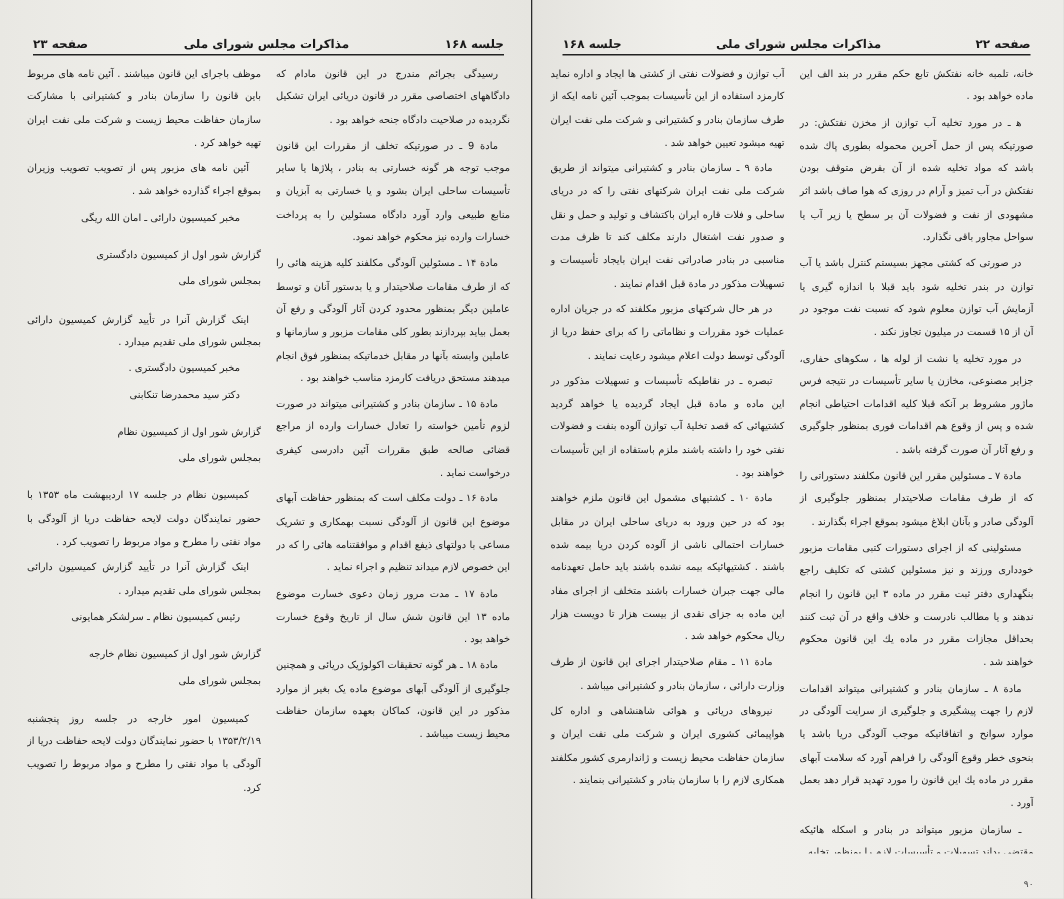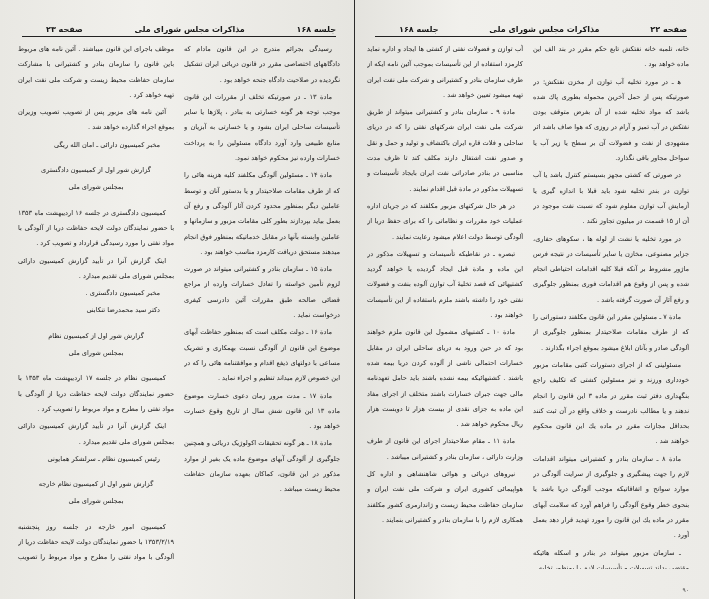--- a/index.html
+++ b/index.html
@@ -24,34 +24,34 @@
   .gutter::after { content:""; position:absolute; left:1px; top:0; width:3px; height:599px; background:linear-gradient(to right,#777,rgba(0,0,0,0)); }
   .header {
     position:absolute; top:20px; left:22px; right:18px; height:14px;
     display:flex; justify-content:space-between; align-items:flex-end;
     direction:rtl;
     font-size:8px; font-weight:bold;
     border-bottom:1.5px solid #222;
     padding-bottom:2px;
   }
   .page.right .header { left:20px; right:22px; }
-  .header span { white-space:nowrap;margin-left:24px; }
+  .header span { white-space:nowrap; }
   .cols {
     position:absolute; top:42px; left:18px; right:14px; bottom:30px;
     display:flex; flex-direction:row-reverse; gap:10px;
   }
   .page.right .cols { left:12px; right:20px; }
   .col {
     flex:1; direction:rtl; text-align:justify;
     font-size:6.6px; line-height:15.3px;
     overflow:hidden;
   }
   .col p { margin:0 0 2px 0; text-indent:8px; }
   .col p.noind { text-indent:0; }
-  .col p.center { text-align:center; text-indent:0; }
+  .col p.center { text-align:right; text-indent:0; }
   .col p.sig { text-indent:14px; }
   .col .gap { height:8px; }
   .art { font-weight:normal; }
   .folio {
     position:absolute; bottom:6px; right:20px; font-size:6px; color:#444;
   }
 </style>
 </head>
 <body>
 
@@ -59,36 +59,35 @@
 
   <div class="page left">
     <div class="header">
       <span>جلسه ۱۶۸</span>
       <span>مذاکرات مجلس شورای ملی</span>
       <span>صفحه ۲۳</span>
     </div>
     <div class="cols">
       <div class="col" id="lp-right">
           <p>رسیدگی بجرائم مندرج در این قانون مادام که دادگاههای اختصاصی مقرر در قانون دریائی ایران تشکیل نگردیده در صلاحیت دادگاه جنحه خواهد بود .</p>
-          <p><span class="art">مادة ۱۳</span><span> ـ در صورتیکه تخلف از مقررات این قانون موجب توجه هر گونه خسارتی به بنادر ، پلاژها یا سایر تأسیسات ساحلی ایران بشود و یا خسارتی به آبزیان و منابع طبیعی وارد آورد دادگاه مسئولین را به پرداخت خسارات وارده نیز محکوم خواهد نمود.</span></p>
+          <p><span class="art">مادة 9</span><span> ـ در صورتیکه تخلف از مقررات این قانون موجب توجه هر گونه خسارتی به بنادر ، پلاژها یا سایر تأسیسات ساحلی ایران بشود و یا خسارتی به آبزیان و منابع طبیعی وارد آورد دادگاه مسئولین را به پرداخت خسارات وارده نیز محکوم خواهد نمود.</span></p>
           <p><span class="art">مادة ۱۴</span><span> ـ مسئولین آلودگی مکلفند کلیه هزینه هائی را که از طرف مقامات صلاحیتدار و یا بدستور آنان و توسط عاملین دیگر بمنظور محدود کردن آثار آلودگی و رفع آن بعمل بیاید بپردازند بطور کلی مقامات مزبور و سازمانها و عاملین وابسته بآنها در مقابل خدماتیکه بمنظور فوق انجام میدهند مستحق دریافت کارمزد مناسب خواهند بود .</span></p>
           <p><span class="art">مادة ۱۵</span><span> ـ سازمان بنادر و کشتیرانی میتواند در صورت لزوم تأمین خواسته را تعادل خسارات وارده از مراجع قضائی صالحه طبق مقررات آئین دادرسی کیفری درخواست نماید .</span></p>
           <p><span class="art">مادة ۱۶</span><span> ـ دولت مکلف است که بمنظور حفاظت آبهای موضوع این قانون از آلودگی نسبت بهمکاری و تشریک مساعی با دولتهای ذیفع اقدام و موافقتنامه هائی را که در این خصوص لازم میداند تنظیم و اجراء نماید .</span></p>
           <p><span class="art">مادة ۱۷</span><span> ـ مدت مرور زمان دعوی خسارت موضوع ماده ۱۳ این قانون شش سال از تاریخ وقوع خسارت خواهد بود .</span></p>
           <p><span class="art">مادة ۱۸</span><span> ـ هر گونه تحقیقات اکولوژیک دریائی و همچنین جلوگیری از آلودگی آبهای موضوع ماده یک بغیر از موارد مذکور در این قانون، کماکان بعهده سازمان حفاظت محیط زیست میباشد .</span></p>
         </div>
       <div class="col" id="lp-left">
           <p class="noind">موظف باجرای این قانون میباشند . آئین نامه های مربوط باین قانون را سازمان بنادر و کشتیرانی با مشارکت سازمان حفاظت محیط زیست و شرکت ملی نفت ایران تهیه خواهد کرد .</p>
           <p>آئین نامه های مزبور پس از تصویب تصویب وزیران بموقع اجراء گذارده خواهد شد .</p>
           <p class="sig">مخبر کمیسیون دارائی ـ امان الله ریگی</p>
           <div class="gap"></div>
           <p class="center">گزارش شور اول از کمیسیون دادگستری</p>
           <p class="center">بمجلس شورای ملی</p>
           <div class="gap"></div>
-          <p>کمیسیون دادگستری در جلسه ۱۶ اردیبهشت ماه ۱۳۵۳ با حضور نمایندگان دولت لایحه حفاظت دریا از آلودگی با مواد نفتی را مورد رسیدگی قرارداد و تصویب کرد .</p>
           <p>اینک گزارش آنرا در تأیید گزارش کمیسیون دارائی بمجلس شورای ملی تقدیم میدارد .</p>
           <p class="sig">مخبر کمیسیون دادگستری .</p>
           <p class="sig">دکتر سید محمدرضا تنکابنی</p>
           <div class="gap"></div>
           <p class="center">گزارش شور اول از کمیسیون نظام</p>
           <p class="center">بمجلس شورای ملی</p>
           <div class="gap"></div>
           <p>کمیسیون نظام در جلسه ۱۷ اردیبهشت ماه ۱۳۵۳ با حضور نمایندگان دولت لایحه حفاظت دریا از آلودگی با مواد نفتی را مطرح و مواد مربوط را تصویب کرد .</p>
           <p>اینک گزارش آنرا در تأیید گزارش کمیسیون دارائی بمجلس شورای ملی تقدیم میدارد .</p>
           <p class="sig">رئیس کمیسیون نظام ـ سرلشکر همایونی</p>

